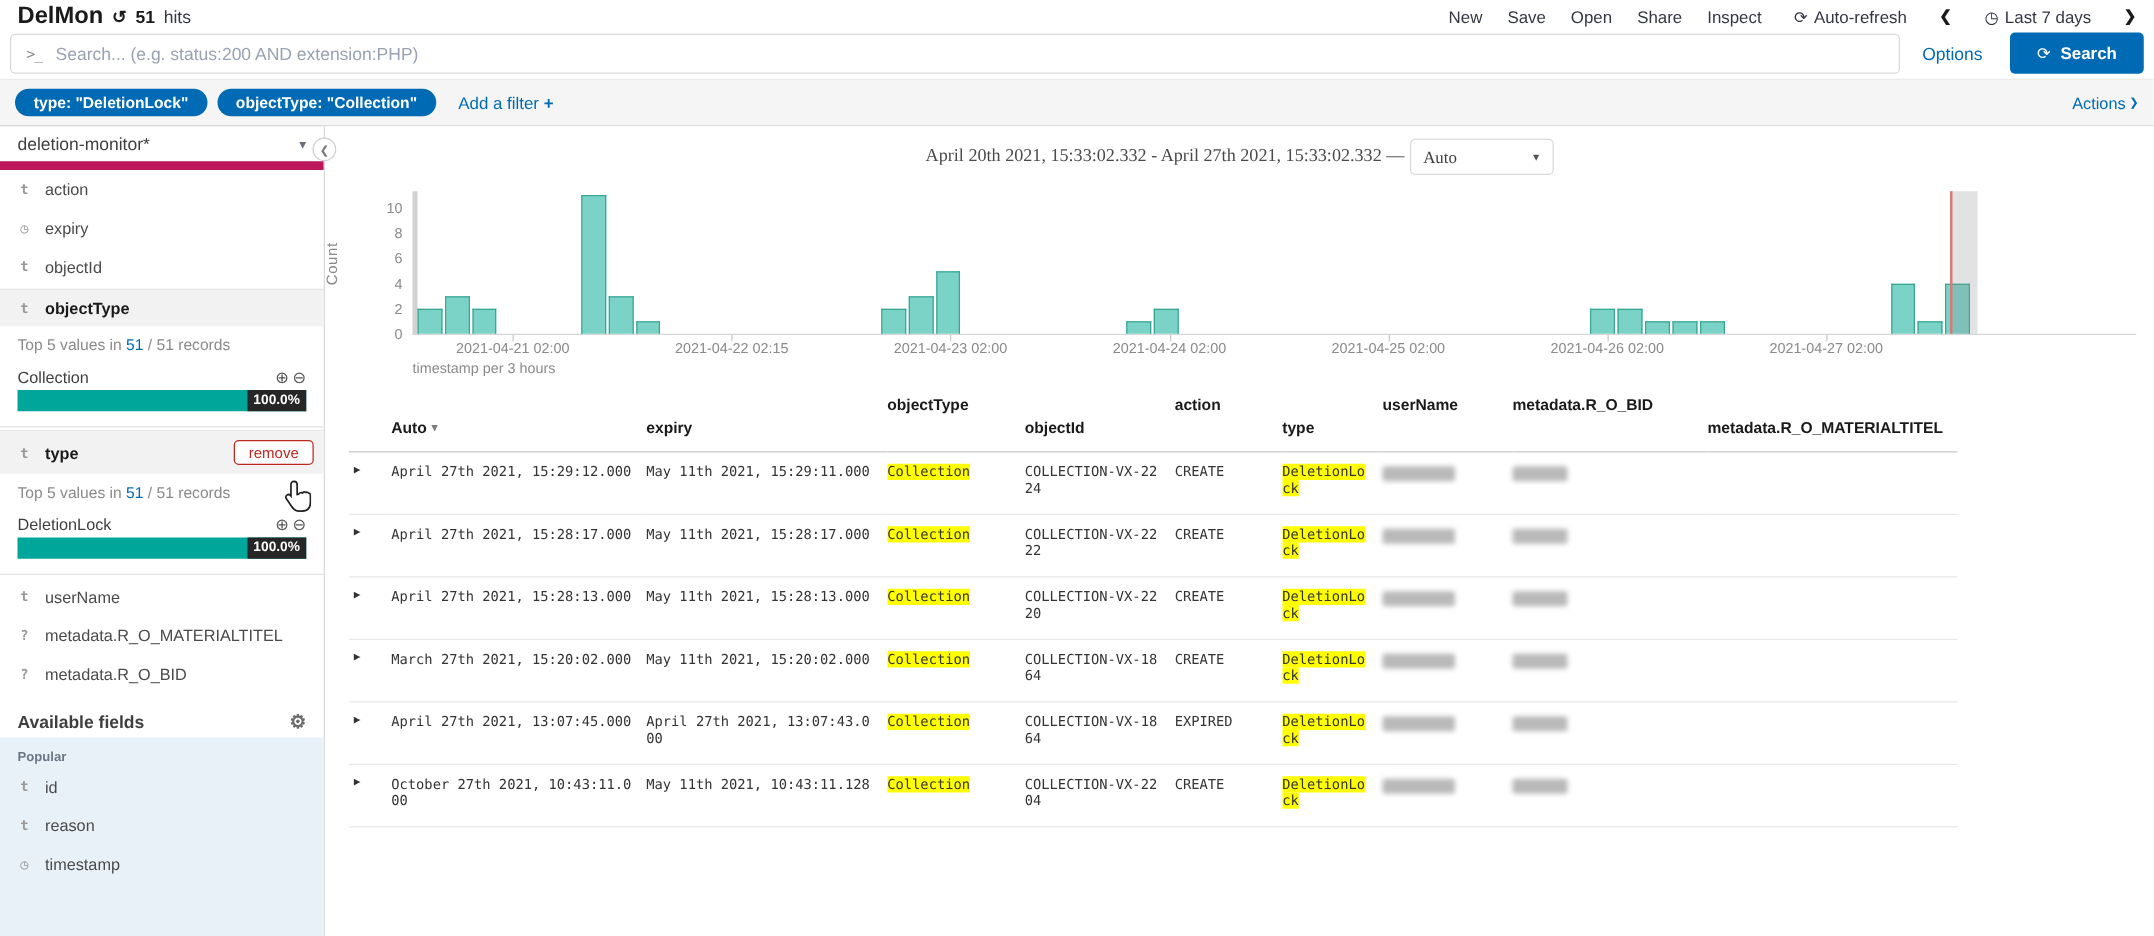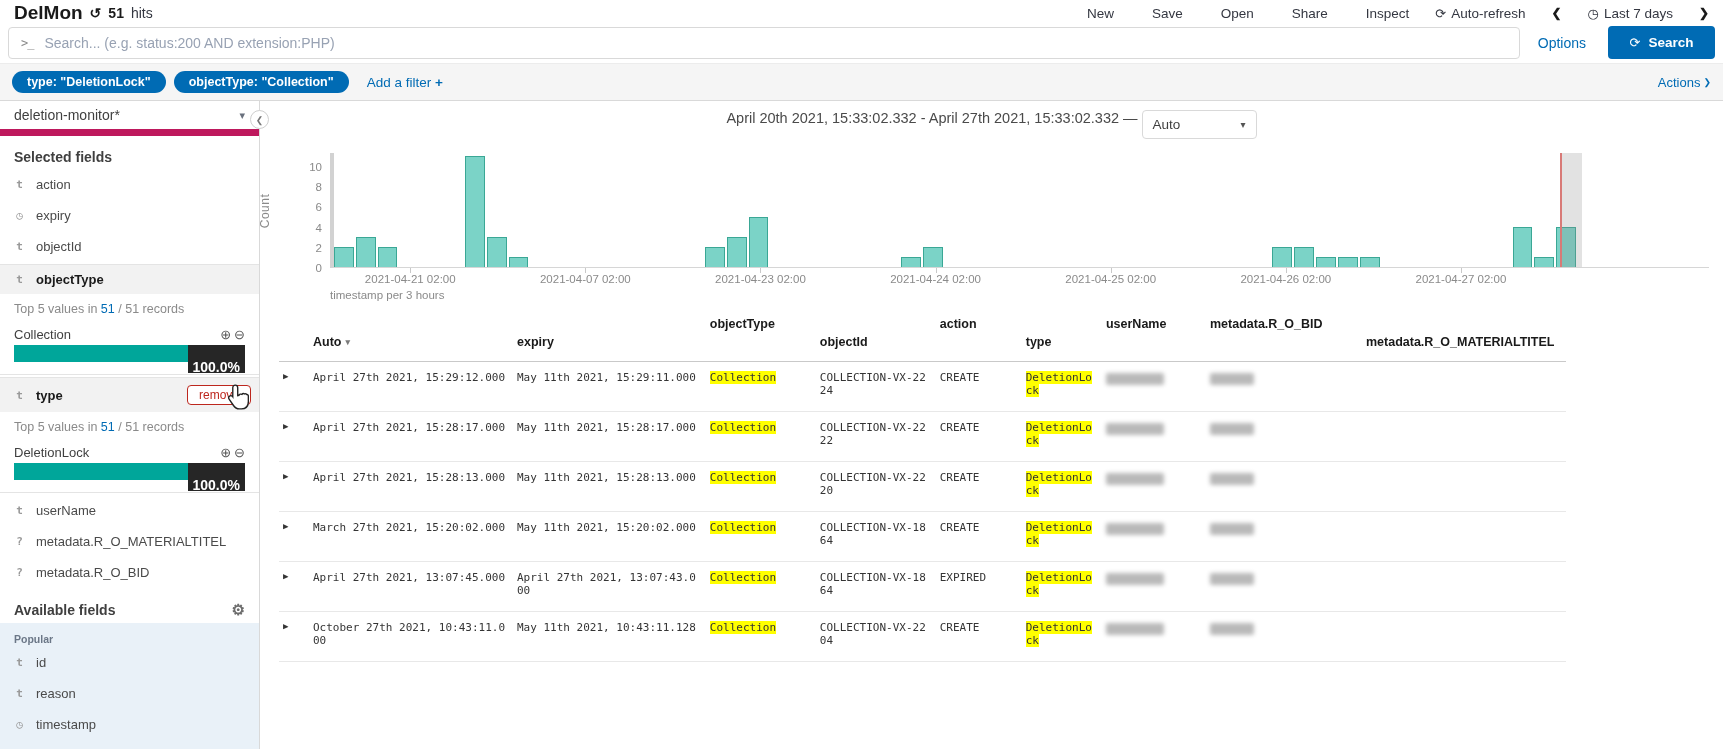--- a/index.html
+++ b/index.html
@@ -63,31 +63,31 @@
   .rm-btn { margin-left:auto; background:#fff; border:1px solid #BD271E; color:#BD271E; font-size:12px;
             padding:2px 11px; border-radius:4px; cursor:pointer; font-family:"Liberation Sans", sans-serif; }
   .field-details { padding:8px 14px 12px; }
   .top-vals { font-size:12.5px; color:#8a8a8a; margin-bottom:11px; }
   .top-vals a { color:#006BB4; text-decoration:none; cursor:pointer; }
   .val-line { display:flex; align-items:center; font-size:13px; color:#3f3f3f; margin-bottom:3px; }
   .val-line .mags { margin-left:auto; display:flex; gap:3px; color:#555; font-size:13px; }
   .mag { cursor:pointer; }
   .val-bar { position:relative; height:17px; background:#00A69A; }
   .pct-badge { position:absolute; right:0; top:0; bottom:0; background:#262626; color:#fff;
-               font-size:14px; font-weight:bold; line-height:17px; padding:14px 5px; }
+               font-size:11px; font-weight:bold; line-height:17px; padding:0 5px; }
   .popular-wrap { background:#e9f1f8; flex:1; padding-top:2px; }
   .popular-title { font-size:10.5px; font-weight:bold; color:#6b7787; padding:8px 14px 2px; }
   .cursor-art { position:absolute; left:227px; top:283px; z-index:9; pointer-events:none; }
 
   
   .main { flex:1; position:relative; background:#fff; }
   .collapse-btn { position:absolute; left:-10px; top:9px; width:19px; height:19px; border-radius:50%;
                   border:1px solid #cfcfcf; background:#fff; color:#777; font-size:9px; display:flex;
                   align-items:center; justify-content:center; cursor:pointer; z-index:6; }
-  .chart-header { display:flex; align-items:flex-start; justify-content:center; gap:4px; padding-top:9px; height:40px; }
+  .chart-header { display:flex; align-items:center; justify-content:center; gap:4px; padding-top:9px; height:40px;font-family:Liberation Serif, serif; }
   .range-text { font-size:14.5px; color:#4a4a4a; }
   .interval-select { width:115px; height:29px; border:1px solid #d9d9d9; border-radius:4px; background:#fff;
                      display:flex; align-items:center; justify-content:space-between; padding:0 10px;
                      font-size:13.5px; color:#3f3f3f; cursor:pointer; }
   .interval-select .c { font-size:10px; color:#555; }
 
   .chart-wrap { display:flex; margin-top:12px; padding-right:14px; }
   .y-axis { width:70px; position:relative; height:115px; flex:none; }
   .y-label { position:absolute; left:-12px; top:50%; transform:translateY(-50%) rotate(-90deg);
              color:#8a8a8a; font-size:12px; letter-spacing:.5px; }
@@ -122,21 +122,21 @@
 <body>
 
 <div class="topbar">
   <div class="tb-left">
     <span class="app-title">DelMon</span>
     <span class="undo-ic">↺</span>
     <span class="hits-num">51</span>
     <span class="hits-lbl">hits</span>
   </div>
   <div class="tb-right">
-    <span id="topbar-menu" style="display:flex;gap:38px;">
+    <span id="topbar-menu" style="display:flex;gap:20px;">
         <span class="menu-item">New</span>
         <span class="menu-item">Save</span>
         <span class="menu-item">Open</span>
         <span class="menu-item">Share</span>
         <span class="menu-item">Inspect</span>
       </span>
     <span class="with-ic menu-item">
       <span class="tb-ic">⟳</span>
       <span>Auto-refresh</span>
     </span>
@@ -176,21 +176,20 @@
   </span>
 </div>
 
 <div class="content">
 
   <div class="sidebar">
     <div class="index-row">
       <span>deletion-monitor*</span>
       <span class="c">▾</span>
     </div>
-    <div class="sb-title">Selected fields</div>
     <div id="selected-fields">
         <div class="field-row">
           <span class="field-ic">t</span>
           <span>action</span>
         </div>
         <div class="field-row">
           <span class="field-ic">◷</span>
           <span>expiry</span>
         </div>
         <div class="field-row">
@@ -322,21 +321,21 @@
           <div class="bar" title="1" style="left: 87.3016%; width: calc(1.5873% - 2px); height: 10.0877px;"></div>
           <div class="bar" title="4" style="left: 88.8889%; width: calc(1.5873% - 2px); height: 40.3509px;"></div>
           <div class="now-band" style="left: 89.1799%; width: 1.5873%;"></div>
           <div class="now-line" style="left: 89.1799%;"></div>
         </div>
     </div>
     <div class="x-axis" id="x-axis">
         <div class="xtick-mark" style="left: 5.82011%;"></div>
         <div class="xtick-lbl" style="left: 5.82011%;">2021-04-21 02:00</div>
         <div class="xtick-mark" style="left: 18.5185%;"></div>
-        <div class="xtick-lbl" style="left: 18.5185%;">2021-04-07 02:00</div>
+        <div class="xtick-lbl" style="left: 18.5185%;">2021-04-22 02:15</div>
         <div class="xtick-mark" style="left: 31.2169%;"></div>
         <div class="xtick-lbl" style="left: 31.2169%;">2021-04-23 02:00</div>
         <div class="xtick-mark" style="left: 43.9153%;"></div>
         <div class="xtick-lbl" style="left: 43.9153%;">2021-04-24 02:00</div>
         <div class="xtick-mark" style="left: 56.6138%;"></div>
         <div class="xtick-lbl" style="left: 56.6138%;">2021-04-25 02:00</div>
         <div class="xtick-mark" style="left: 69.3122%;"></div>
         <div class="xtick-lbl" style="left: 69.3122%;">2021-04-26 02:00</div>
         <div class="xtick-mark" style="left: 82.0106%;"></div>
         <div class="xtick-lbl" style="left: 82.0106%;">2021-04-27 02:00</div>

